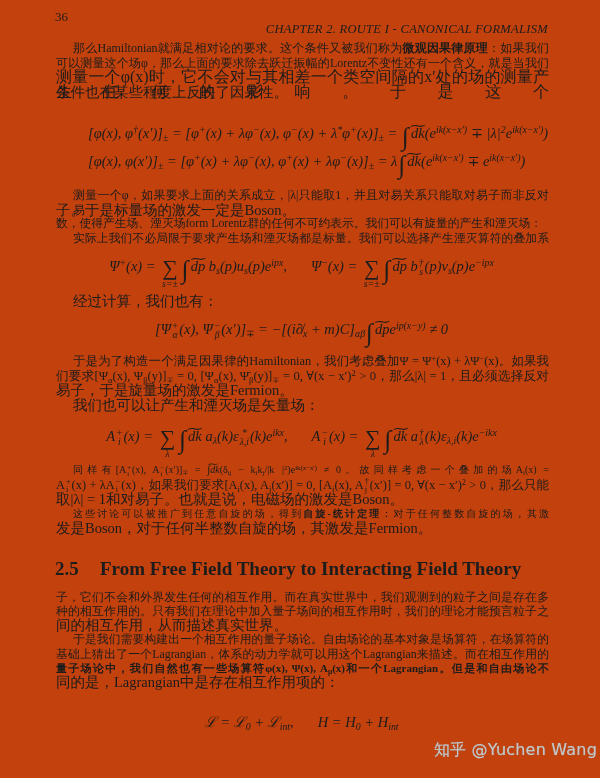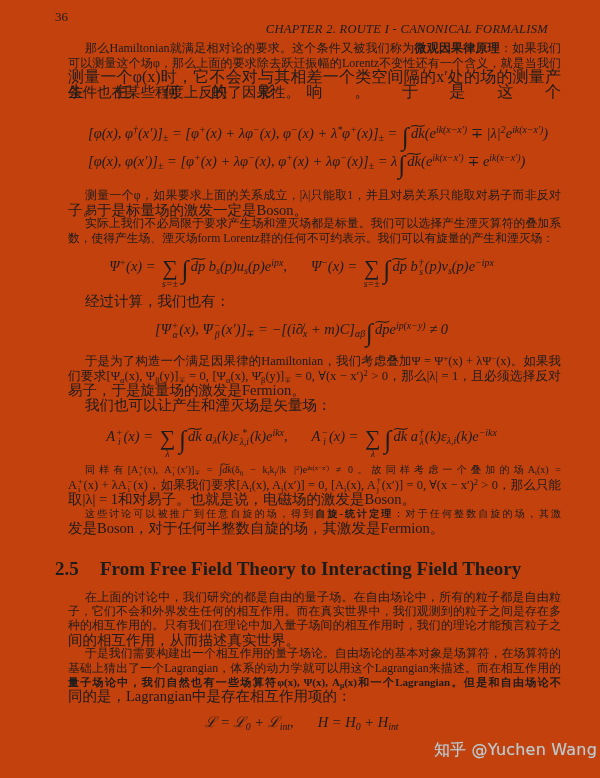--- a/index.html
+++ b/index.html
@@ -5,21 +5,21 @@
   html, body { margin: 0; padding: 0; background: #ffffff; }
   .page {
     position: relative; width: 600px; height: 778px; overflow: hidden;
     background: #c2410c; color: #1c1c1c;
     font-family: "Liberation Serif", "DejaVu Serif", serif;
   }
   .hdr-num { position: absolute; left: 55px; top: 9px; font-size: 13px; line-height: 16px; }
   .hdr-run { position: absolute; right: 52px; top: 21px; font-size: 12.5px; line-height: 16px;
              font-style: italic; letter-spacing: 0.3px; white-space: nowrap; }
 
-  .blk { position: absolute; left: 68px; width: 493px; font-size: 14.5px; line-height: 14.5px; }
+  .blk { position: absolute; left: 56px; width: 493px; font-size: 14.5px; line-height: 14.5px; }
   .ln { height: 14.5px; text-align: justify; text-align-last: justify; overflow: visible; }
   .ln.end { text-align-last: left; }
   .ln.ind { padding-left: 17px; }
   .blk.tight { line-height: 14.2px; }
   .blk.tight .ln { height: 14.2px; }
 
   .b { font-weight: bold; }
   sup, sub { font-size: 0.68em; line-height: 0; }
   sup { vertical-align: 0.5em; }
   sub { vertical-align: -0.3em; }
@@ -65,22 +65,22 @@
     <div class="ln" style="font-size: 16px;"><span>测量一个φ(x)时，它不会对与其相差一个类空间隔的x′处的场的测量产生任何的影响。于是这个</span></div>
     <div class="ln end" style=""><span>条件也在某些程度上反映了因果性。</span></div>
   </div>
 
   <div class="eq" style="top:122px; left:88px"><span>[φ(x), φ</span><sup>†</sup><span>(x′)]</span><sub>±</sub><span> = [φ</span><sup>+</sup><span>(x) + λφ</span><sup>−</sup><span>(x), φ</span><sup>−</sup><span>(x) + λ</span><sup>*</sup><span>φ</span><sup>+</sup><span>(x)]</span><sub>±</sub><span> = </span><span class="int">∫</span><span class="wt">dk</span><span>(e</span><sup>ik(x−x′)</sup><span> ∓ |λ|</span><sup>2</sup><span>e</span><sup>ik(x−x′)</sup><span>)</span></div>
   <div class="eq" style="top:150px; left:88px"><span>[φ(x), φ(x′)]</span><sub>±</sub><span> = [φ</span><sup>+</sup><span>(x) + λφ</span><sup>−</sup><span>(x), φ</span><sup>+</sup><span>(x) + λφ</span><sup>−</sup><span>(x)]</span><sub>±</sub><span> = λ</span><span class="int">∫</span><span class="wt">dk</span><span>(e</span><sup>ik(x−x′)</sup><span> ∓ e</span><sup>ik(x−x′)</sup><span>)</span></div>
 
   <div class="blk" style="top:188px">
     <div class="ln ind" style="font-size: 11.9376px;"><span>测量一个φ，如果要求上面的关系成立，|λ|只能取1，并且对易关系只能取对易子而非反对易</span></div>
     <div class="ln end" style=""><span>子。于是标量场的激发一定是Boson。</span></div>
+    <div class="ln end" style="font-size: 11.7841px;"><span>数，使得产生场、湮灭场form Lorentz群的任何不可约表示。我们可以有旋量的产生和湮灭场：</span></div>
     <div class="ln ind" style="font-size: 11.75px;"><span>实际上我们不必局限于要求产生场和湮灭场都是标量。我们可以选择产生湮灭算符的叠加系</span></div>
-    <div class="ln end" style="font-size: 11.7841px;"><span>数，使得产生场、湮灭场form Lorentz群的任何不可约表示。我们可以有旋量的产生和湮灭场：</span></div>
   </div>
 
   <div class="eq center" style="top:255px">
     <span><span>Ψ</span><sup>+</sup><span>(x) = </span><span class="sum">∑<span class="under">s=±</span></span><span class="int">∫</span><span class="wt">dp</span><span> b</span><sub>s</sub><span>(p)u</span><sub>s</sub><span>(p)e</span><sup>ipx</sup><span>,</span></span><span class="gap"></span><span><span>Ψ</span><sup>−</sup><span>(x) = </span><span class="sum">∑<span class="under">s=±</span></span><span class="int">∫</span><span class="wt">dp</span><span> b</span><span class="ss">
           <span>†</span>
           <span>s</span>
         </span><span>(p)v</span><sub>s</sub><span>(p)e</span><sup>−ipx</sup></span>
   </div>
 
   <div class="blk" style="top:294px">
@@ -139,21 +139,20 @@
     <div class="ln end" style=""><span>取|λ| = 1和对易子。也就是说，电磁场的激发是Boson。</span></div>
     <div class="ln ind" style="font-size: 10px;"><span>这些讨论可以被推广到任意自旋的场，得到</span><span class="b">自旋-统计定理</span><span>：对于任何整数自旋的场，其激</span></div>
     <div class="ln end" style=""><span>发是Boson，对于任何半整数自旋的场，其激发是Fermion。</span></div>
   </div>
 
   <div class="sec">
     <span class="sec-num">2.5</span><span>From Free Field Theory to Interacting Field Theory</span>
   </div>
 
   <div class="blk tight" style="top:590px">
-    <div class="ln ind" style="font-size: 12.0443px;"><span>在上面的讨论中，我们研究的都是自由的量子场。在自由场论中，所有的粒子都是自由粒</span></div>
     <div class="ln" style="font-size: 11.8643px;"><span>子，它们不会和外界发生任何的相互作用。而在真实世界中，我们观测到的粒子之间是存在多</span></div>
     <div class="ln" style="font-size: 11.8643px;"><span>种的相互作用的。只有我们在理论中加入量子场间的相互作用时，我们的理论才能预言粒子之</span></div>
     <div class="ln end" style=""><span>间的相互作用，从而描述真实世界。</span></div>
     <div class="ln ind" style="font-size: 11.75px;"><span>于是我们需要构建出一个相互作用的量子场论。自由场论的基本对象是场算符，在场算符的</span></div>
     <div class="ln" style="font-size: 11.8441px;"><span>基础上猜出了一个Lagrangian，体系的动力学就可以用这个Lagrangian来描述。而在相互作用的</span></div>
     <div class="ln" style="font-size: 11px; font-weight: bold;"><span>量子场论中，我们自然也有一些场算符φ(x), Ψ(x), A</span><sub>μ</sub><span>(x)和一个Lagrangian。但是和自由场论不</span></div>
     <div class="ln end" style=""><span>同的是，Lagrangian中是存在相互作用项的：</span></div>
   </div>
 
   <div class="eq center" style="top:711px">

